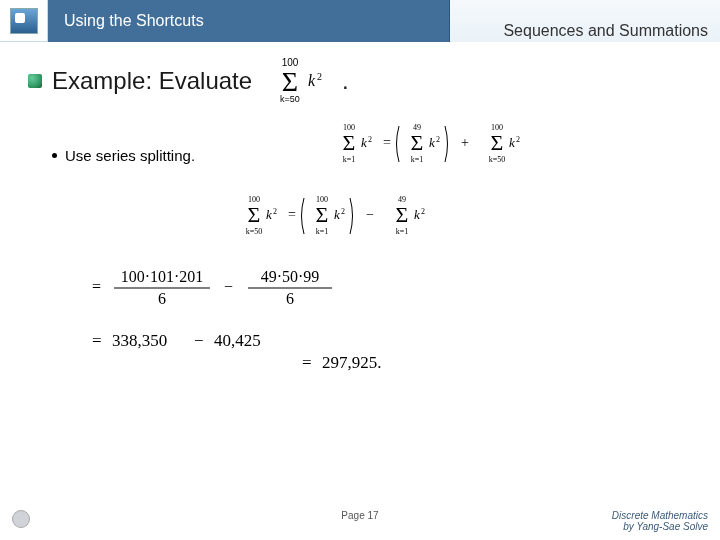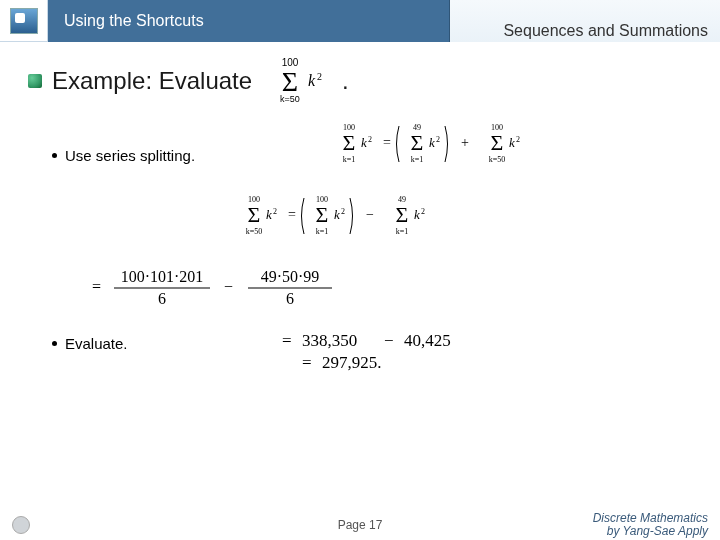--- a/index.html
+++ b/index.html
@@ -124,24 +124,23 @@
   .results-block {
     margin-left: 250px;
     margin-top: -10px;
   }
   .math-svg { overflow: visible; }
   .footer {
     position: absolute;
     bottom: 0; left: 0; right: 0;
     height: 30px;
     display: flex;
-    align-items: center;
     justify-content: space-between;
     padding: 0 12px;
-    font-size: 12px;
+    font-size: 10px;
     color: #555;
   }
   .footer-logo {
     width: 18px; height: 18px;
     border-radius: 50%;
     background: #d0d4d8;
     border: 1px solid #aaa;
   }
   .footer-center {
     position: absolute;
@@ -266,24 +265,20 @@
             <text x="132" y="26">−</text>
             <text x="198" y="16" text-anchor="middle">49·50·99</text>
             <line x1="156" y1="22" x2="240" y2="22" stroke="#000" stroke-width="1.2"></line>
             <text x="198" y="38" text-anchor="middle">6</text>
           </g>
         </svg>
       </div>
     </div>
 
     <div class="step-row" style="margin-bottom:6px;">
-      <div class="step-bullet-area">
-        <span class="dot"></span>
-        <span class="step-text">Evaluate.</span>
-      </div>
       <div class="math-area" style="justify-content:flex-start; padding-left:40px;">
         <svg class="math-svg" width="260" height="26">
           <g font-family="serif" font-size="17">
             <text x="0" y="18">=</text>
             <text x="20" y="18">338,350</text>
             <text x="102" y="18">−</text>
             <text x="122" y="18">40,425</text>
           </g>
         </svg>
       </div>
@@ -299,15 +294,15 @@
     </div>
 
   </div>
 </div>
 
 <div class="footer">
   <div class="footer-logo"></div>
   <div class="footer-center">Page 17</div>
   <div class="footer-right">
     <div>Discrete Mathematics</div>
-    <div>by Yang-Sae Apply</div>
+    <div>by Yang-Sae Solve</div>
   </div>
 </div>
 
 </body></html>

